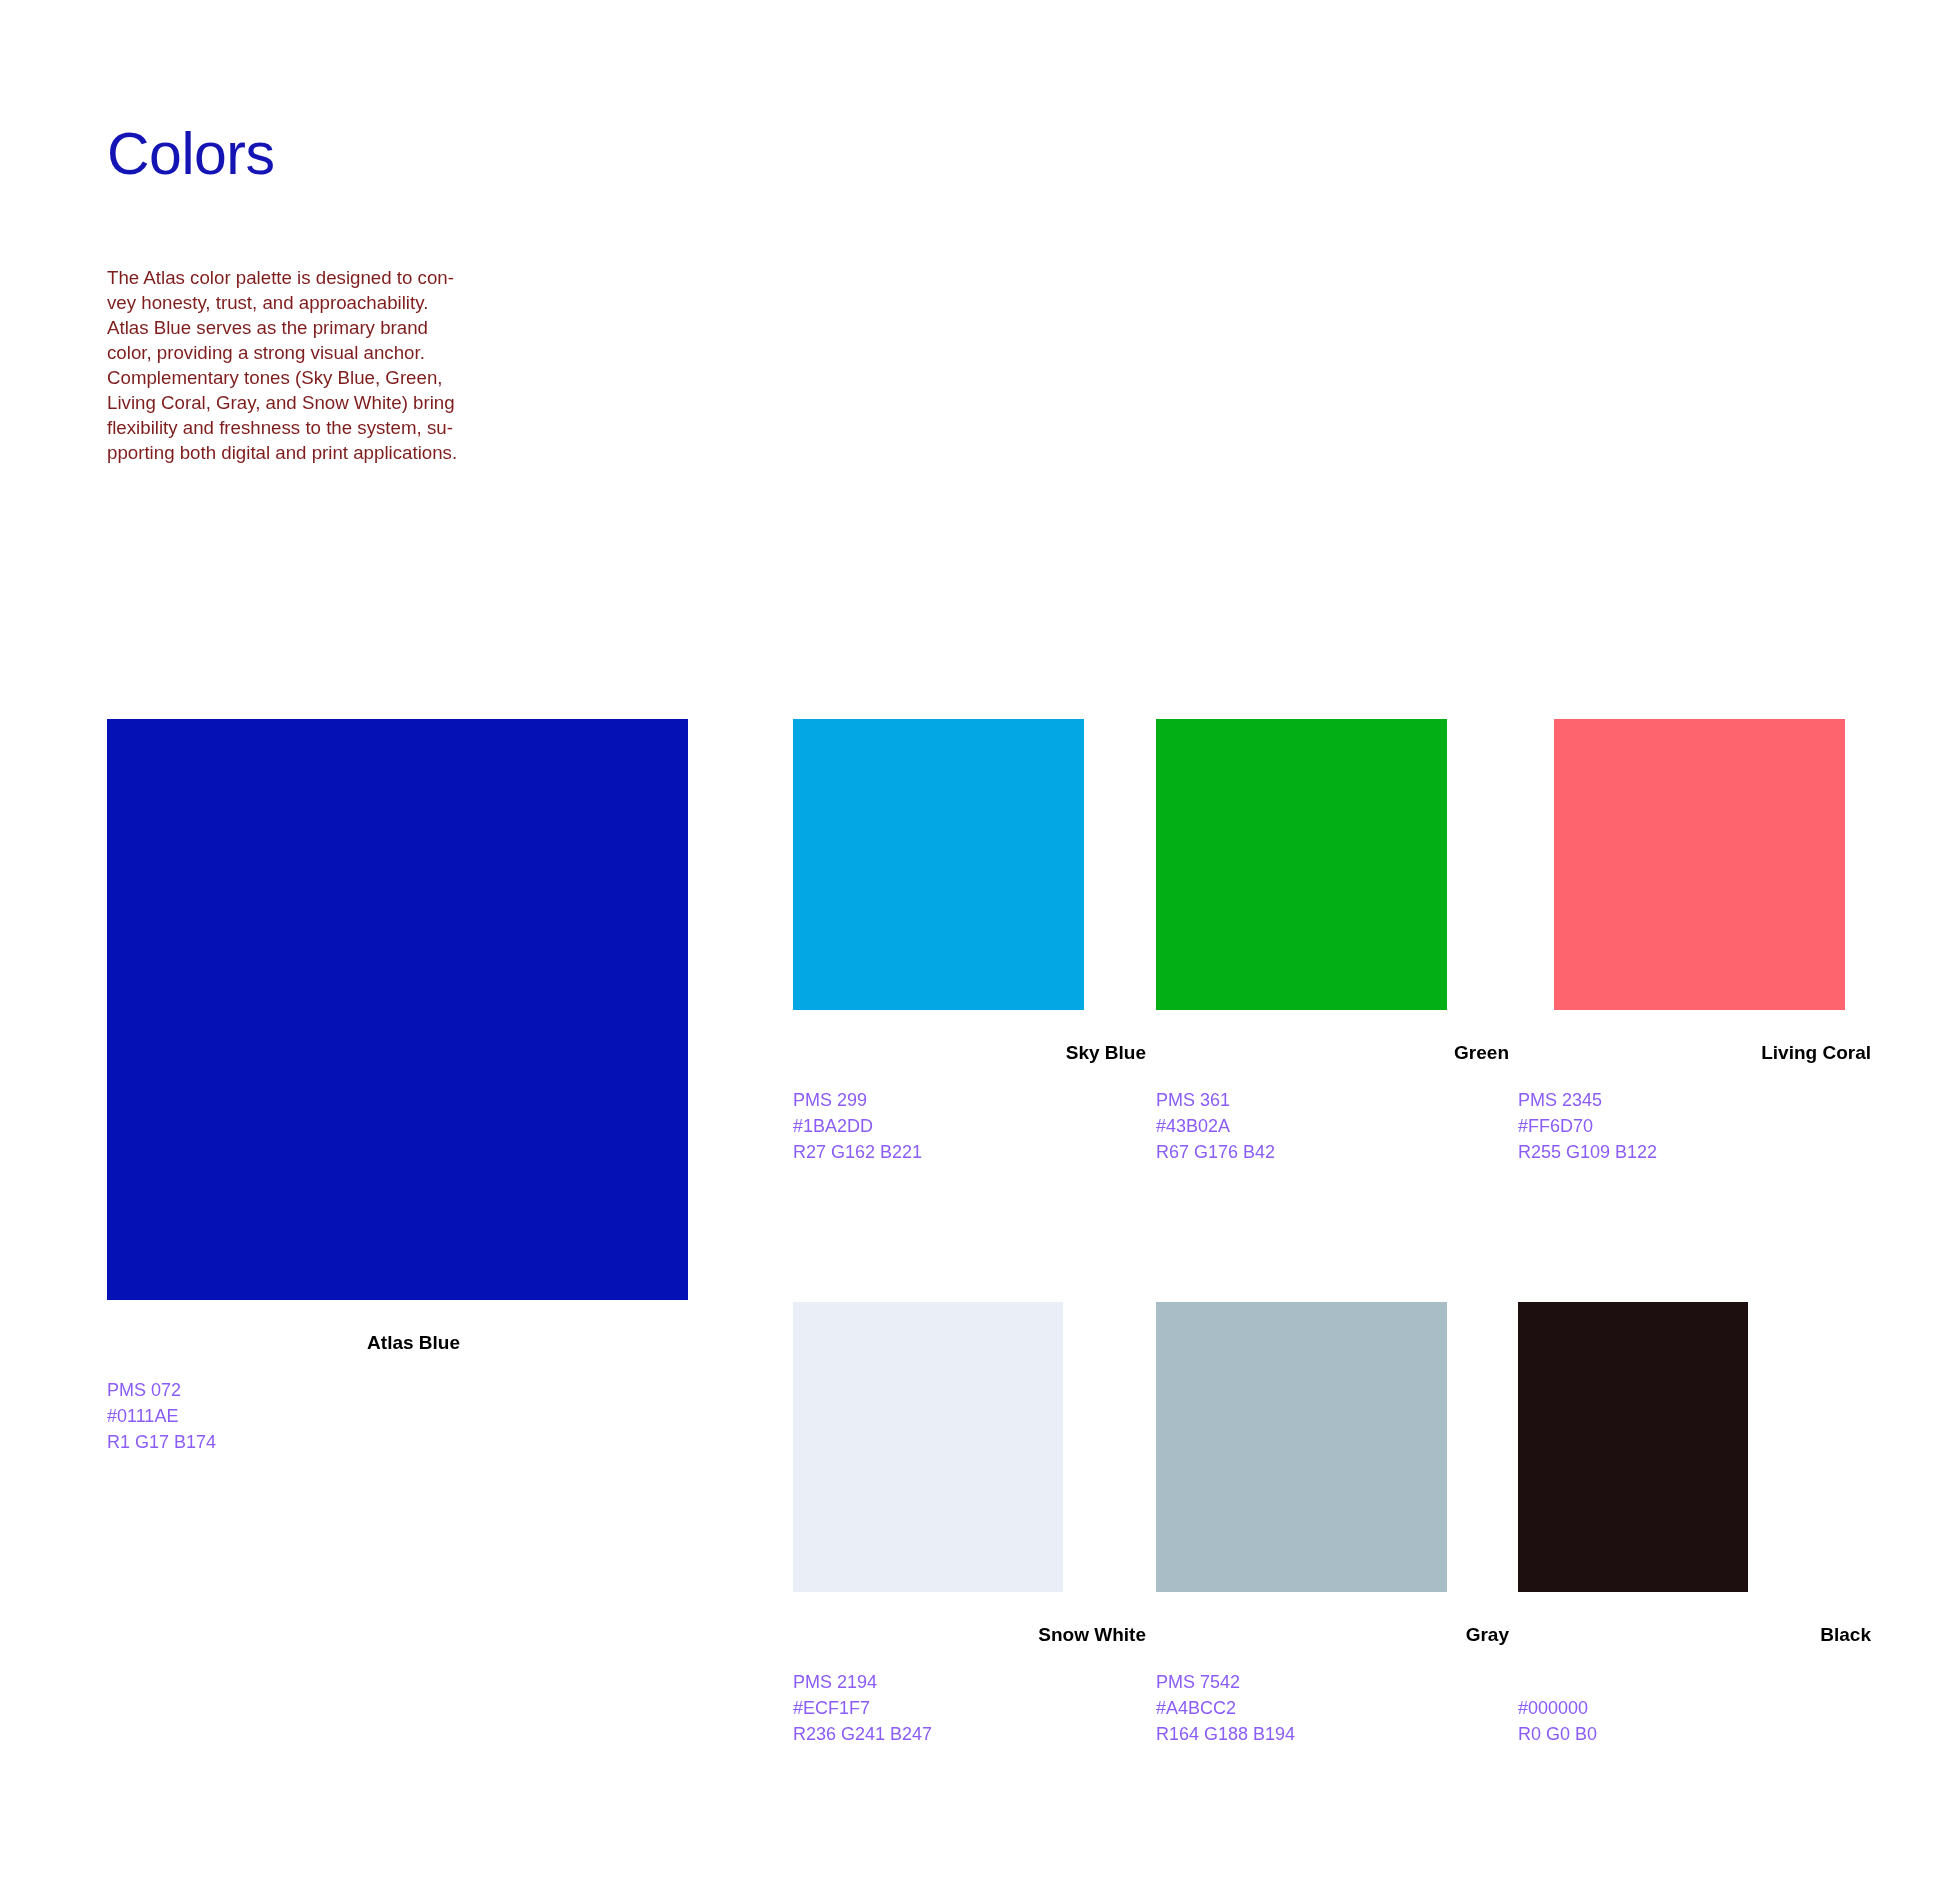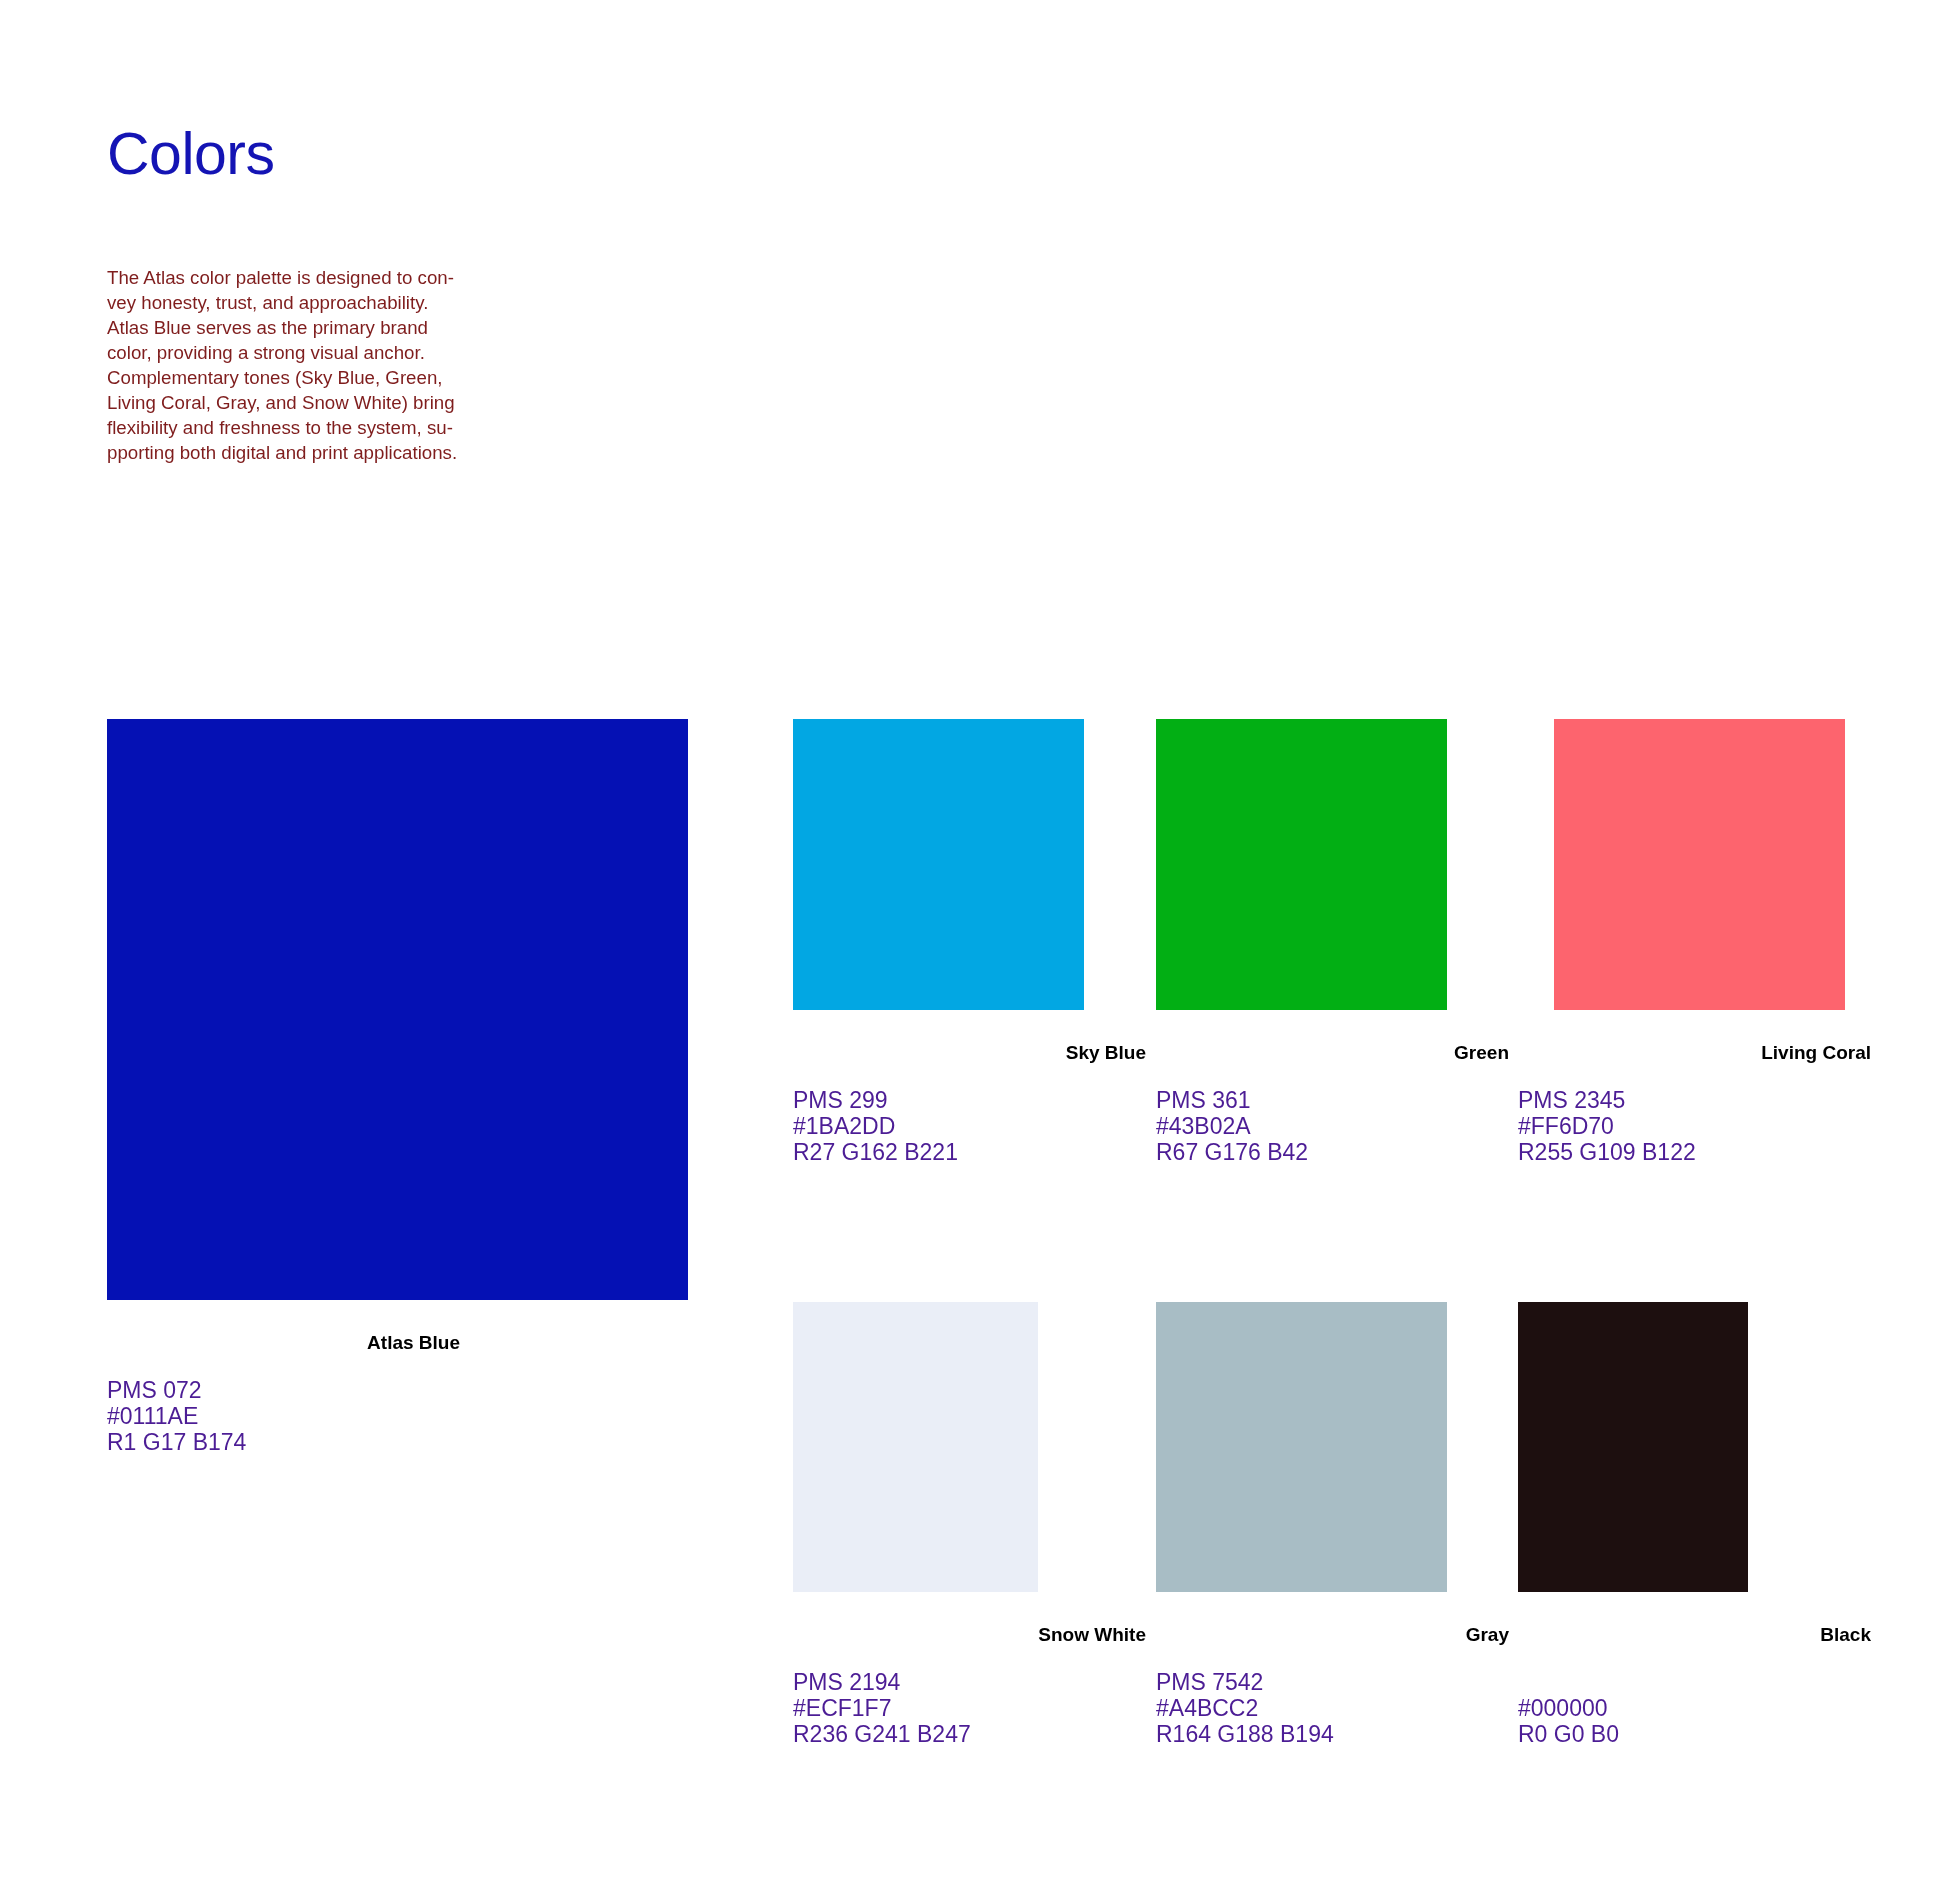--- a/index.html
+++ b/index.html
@@ -64,24 +64,24 @@
   .swatch .name {
     font-size: 19px;
     line-height: 22px;
     font-weight: 700;
     color: #000000;
     white-space: pre;
     text-align: right;
   }
   .swatch .specs {
     margin-top: 23px;
-    font-size: 23px;
+    font-size: 18px;
     line-height: 26px;
     font-weight: 400;
-    color: #4c1d95;
+    color: #8b5cf6;
   }
   .swatch .specs .line {
     white-space: pre;
     min-height: 26px;
   }
   .swatch .specs .line.blank {
     visibility: hidden;
   }
 
   
@@ -90,21 +90,21 @@
   #sw-atlas-blue .meta { top: 613px; }
 
   
   #sw-sky-blue        { left: 793px; top: 719px; width: 291px; }
   #sw-green           { left: 1156px; top: 719px; width: 291px; }
   #sw-living-coral    { left: 1518px; top: 719px; width: 291px; padding-left: 36px; }
   .row1 .chip { height: 291px; }
   .row1 .meta { top: 323px; }
 
   
-  #sw-snow-white      { left: 793px; top: 1302px; width: 245px; }
+  #sw-snow-white      { left: 793px; top: 1302px; width: 270px; }
   #sw-gray           { left: 1156px; top: 1302px; width: 291px; }
   #sw-black          { left: 1518px; top: 1302px; width: 230px; }
   .row2 .chip { height: 290px; }
   .row2 .meta { top: 322px; }
 </style>
 </head>
 <body>
 
 <div class="page">
 

